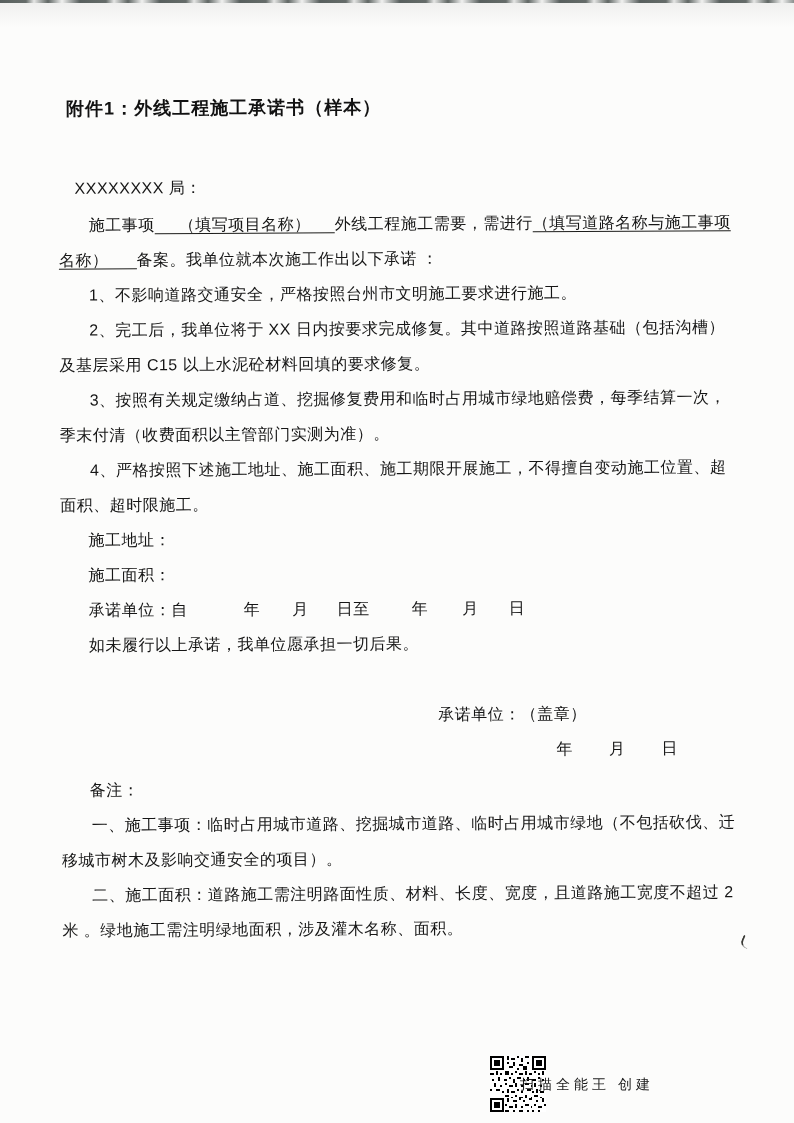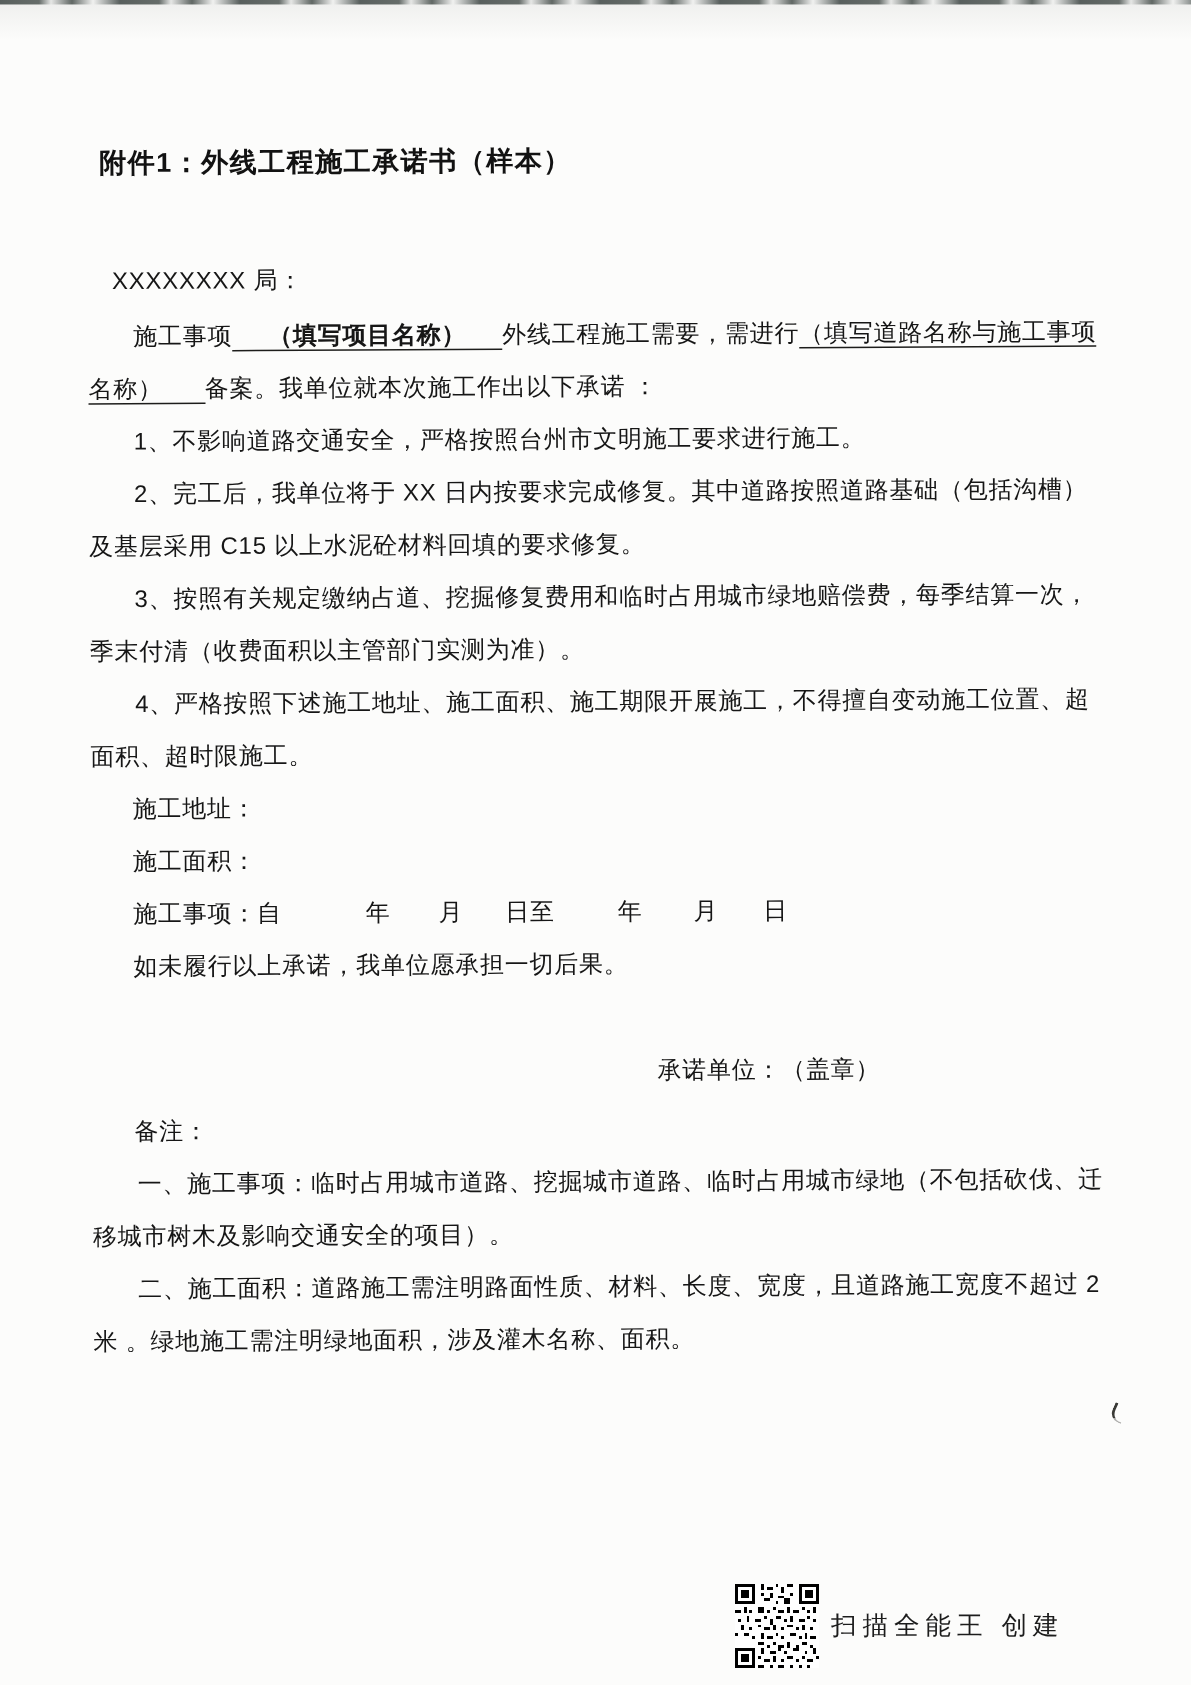--- a/index.html
+++ b/index.html
@@ -39,21 +39,21 @@
   }
   p { margin: 0; }
   .doc-title {
     margin: 94px 0 0 8px;
     font-size: 18px; font-weight: bold; line-height: 26px;
     letter-spacing: 1px; color: #121212;
   }
   .salutation { margin: 54px 0 0 16px; line-height: 26px; }
   .intro { margin-top: 6px; text-indent: 30px; }
   .blank { border-bottom: 1.6px solid #1d1d1b; }
-  .blank-b1 { padding: 0 24px; font-weight: bold; }
+  .blank-b1 { padding: 0 24px; }
   .blank-b2 { padding-right: 28px; }
   .para { text-indent: 30px; }
   .field { margin-left: 28px; }
   .pt { display: inline-block; }
   .pt0 { margin-left: 56px; }
   .pt1 { margin-left: 32px; }
   .pt2 { margin-left: 28px; }
   .pt3 { margin-left: 42px; }
   .pt4 { margin-left: 34px; }
   .pt5 { margin-left: 30px; }
@@ -63,22 +63,22 @@
   .sig-date .dt + .dt { margin-left: 36px; }
   .notes-label { margin-top: 4px; margin-left: 28px; }
 
   
   .qr {
     position: absolute; left: 490px; top: 1056px;
     width: 56px; height: 56px;
   }
   .qr svg { width: 100%; height: 100%; shape-rendering: crispEdges; }
   .scan-label {
-    position: absolute; left: 554px; top: 1074px;
-    font-size: 17px; letter-spacing: 4px; color: #1c1c1c; line-height: 20px;
+    position: absolute; left: 520px; top: 1074px;
+    font-size: 14px; letter-spacing: 4px; color: #1c1c1c; line-height: 20px;
   }
 </style>
 </head>
 <body>
 
 <div class="scan-top-edge"></div>
 <div class="scan-top-shade"></div>
 
 <div class="content">
 
@@ -89,25 +89,26 @@
   <p class="intro"><span>施工事项</span><span class="blank blank-b1">（填写项目名称）</span><span>外线工程施工需要，需进行</span><span class="blank blank-b2">（填写道路名称与施工事项名称）</span><span>备案。我单位就本次施工作出以下承诺 ：</span></p>
 
   <p class="para">1、不影响道路交通安全，严格按照台州市文明施工要求进行施工。</p>
   <p class="para">2、完工后，我单位将于 XX 日内按要求完成修复。其中道路按照道路基础（包括沟槽）及基层采用 C15 以上水泥砼材料回填的要求修复。</p>
   <p class="para">3、按照有关规定缴纳占道、挖掘修复费用和临时占用城市绿地赔偿费，每季结算一次，季末付清（收费面积以主管部门实测为准）。</p>
   <p class="para">4、严格按照下述施工地址、施工面积、施工期限开展施工，不得擅自变动施工位置、超面积、超时限施工。</p>
 
   <p class="field">施工地址：</p>
   <p class="field">施工面积：</p>
 
-  <p class="field"><span>施工事项：自</span><span class="pt pt0">年</span><span class="pt pt1">月</span><span class="pt pt2">日至</span><span class="pt pt3">年</span><span class="pt pt4">月</span><span class="pt pt5">日</span></p>
+  <p class="field"><span>承诺单位：自</span><span class="pt pt0">年</span><span class="pt pt1">月</span><span class="pt pt2">日至</span><span class="pt pt3">年</span><span class="pt pt4">月</span><span class="pt pt5">日</span></p>
 
   <p class="closing">如未履行以上承诺，我单位愿承担一切后果。</p>
 
   <p class="sig-unit">承诺单位：（盖章）</p>
+  <p class="sig-date"><span class="dt">年</span><span class="dt">月</span><span class="dt">日</span></p>
 
   <p class="notes-label">备注：</p>
   <p class="para">一、施工事项：临时占用城市道路、挖掘城市道路、临时占用城市绿地（不包括砍伐、迁移城市树木及影响交通安全的项目）。</p>
   <p class="para">二、施工面积：道路施工需注明路面性质、材料、长度、宽度，且道路施工宽度不超过 2 米 。绿地施工需注明绿地面积，涉及灌木名称、面积。</p>
 
 </div>
 
 <div class="qr">
   <svg viewBox="0 0 29 29" xmlns="http://www.w3.org/2000/svg">
     <rect x="0" y="0" width="29" height="29" fill="#ffffff"></rect>

